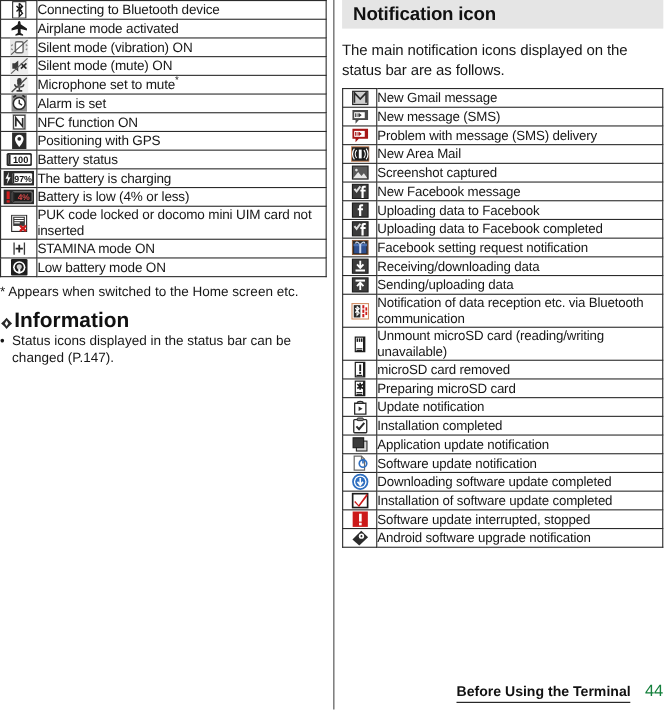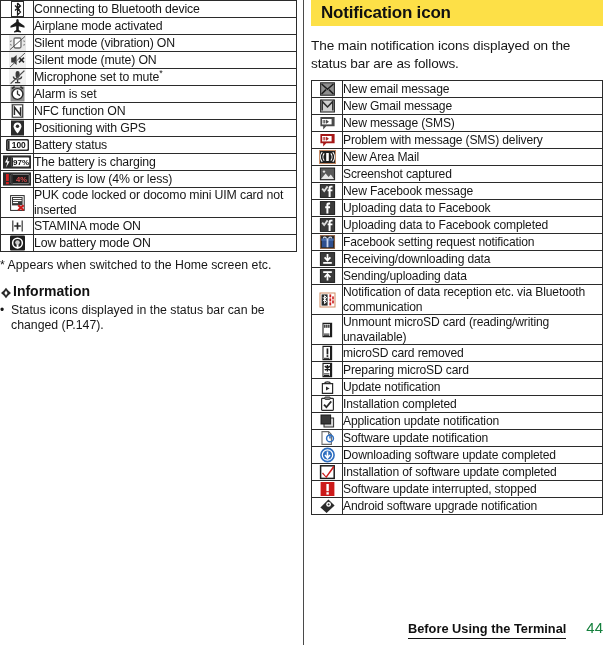--- a/index.html
+++ b/index.html
@@ -90,21 +90,21 @@
   .footnote {
     margin-top: 6px;
     font-size: 12.3px;
     line-height: 15px;
     padding-left: 14px;
     text-indent: -14px;
     color: #171717;
   }
   .info-head {
     margin-top: 10px;
-    font-size: 14px;
+    font-size: 19px;
     font-weight: bold;
     line-height: 17px;
     color: #111111;
     display: flex;
     align-items: center;
     gap: 1px;
   }
   .info-diamond {
     display: inline-block;
     width: 12px;
@@ -125,21 +125,21 @@
     width: 11px;
     flex: 0 0 11px;
     text-align: left;
     font-size: 12px;
     line-height: 15px;
   }
   .info-list .btxt { flex: 1 1 auto; }
 
   
   .section-band {
-    background: #fde047;
+    background: #e5e5e5;
     height: 26px;
     display: flex;
     align-items: center;
     padding-left: 10px;
     box-sizing: border-box;
   }
   .section-band .title {
     font-size: 17px;
     font-weight: bold;
     color: #111111;
@@ -156,21 +156,21 @@
 
   
   .footer {
     position: absolute;
     left: 311px;
     bottom: 6px;
     width: 292px;
     display: flex;
     align-items: baseline;
     justify-content: flex-end;
-    gap: 20px;
+    gap: 13px;
     text-align: center;
   }
   .footer .runhead {
     font-size: 12.8px;
     font-weight: bold;
     color: #111111;
     border-bottom: 1.6px solid #111111;
     padding-bottom: 2px;
   }
   .footer .pageno {
@@ -411,31 +411,20 @@
   <div class="col-right">
 
     <div class="section-band">
       <span class="title">Notification icon</span>
     </div>
 
     <div class="intro">The main notification icons displayed on the status bar are as follows.</div>
 
     <table class="icon-table">
       <tbody>
-        <tr>
-          <td class="icon-cell">
-            <span class="ic">
-              <svg width="17" height="16" viewBox="0 0 17 16">
-                <rect x="1.6" y="1.8" width="13.8" height="12.4" fill="#8e8e8e" stroke="#2b2b2b" stroke-width="1.1"></rect>
-                <path d="M2.6 3 L8.5 8.2 L14.4 3 M2.6 13 L7 8.6 M14.4 13 L10 8.6" stroke="#1d1d1d" stroke-width="1.5" fill="none"></path>
-              </svg>
-            </span>
-          </td>
-          <td class="desc-cell">New email message</td>
-        </tr>
 
         <tr>
           <td class="icon-cell">
             <span class="ic">
               <svg width="17" height="16" viewBox="0 0 17 16">
                 <rect x="1.6" y="2" width="13.8" height="12" fill="#cfcfcf" stroke="#2b2b2b" stroke-width="1.1"></rect>
                 <path d="M3.2 12.4 L3.2 3.4 L8.5 9 L13.8 3.4 L13.8 12.4" stroke="#2b2b2b" stroke-width="1.5" fill="none"></path>
               </svg>
             </span>
           </td>

